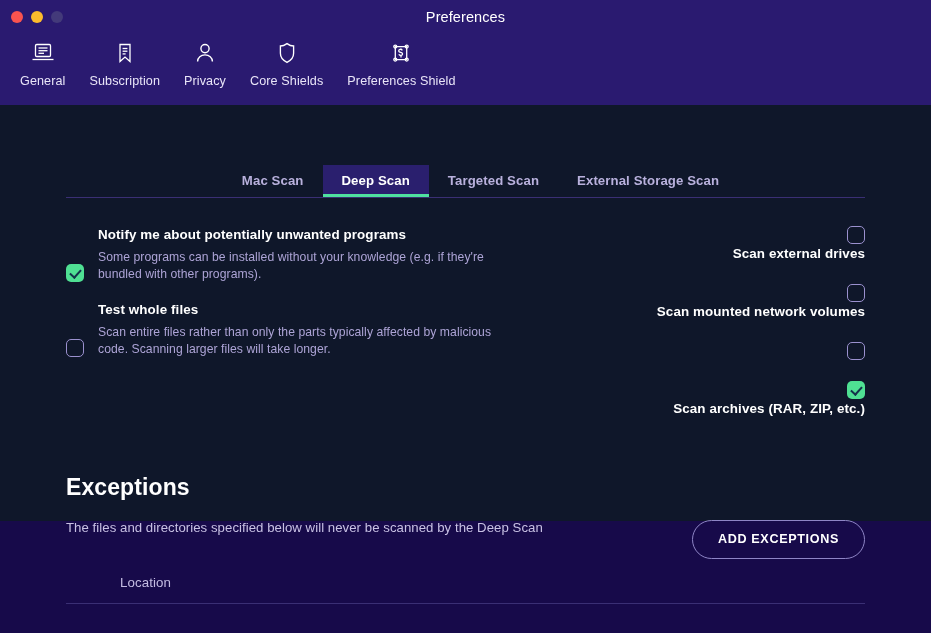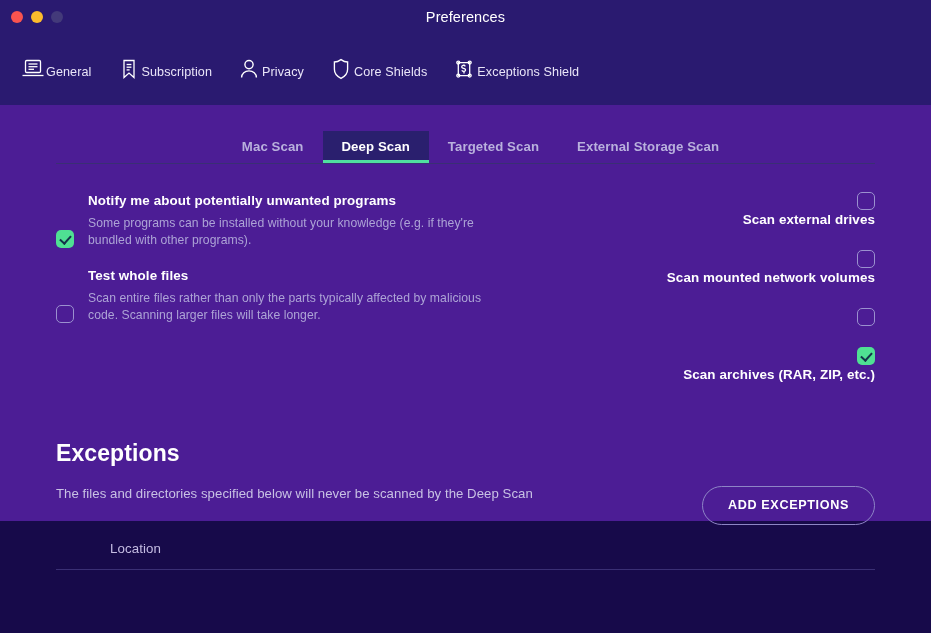--- a/index.html
+++ b/index.html
@@ -68,20 +68,21 @@
     height: 71px;
     display: flex;
     align-items: flex-start;
     padding-left: 8px;
     position: relative;
   }
 
   .toolbar-item {
     position: relative;
     display: flex;
+    flex-direction: column;
     align-items: center;
     justify-content: flex-start;
     padding: 5px 12px 0 12px;
     min-width: 56px;
     cursor: default;
     height: 71px;
     text-align: center;
   }
 
   .toolbar-icon {
@@ -118,22 +119,22 @@
     width: 45px;
     height: 4px;
     background: #4fe0a0;
     border-radius: 2px;
   }
 
   
   .content {
     position: relative;
     height: 416px;
-    background: #4c1d95;
-    padding: 4px;
+    background: #0f172a;
+    padding: 14px;
   }
 
   
   .subtabs-wrap {
     padding-top: 22px;
   }
 
   .subtabs {
     display: flex;
     justify-content: center;
@@ -149,20 +150,21 @@
     font-weight: 700;
     color: #b9b1dd;
     white-space: nowrap;
     cursor: default;
     letter-spacing: 0.1px;
   }
 
   .subtab.active {
     color: #ffffff;
     background: #2a1f6e;
+    margin-top: 24px;
   }
 
   .subtab .sub-underline { display: none; }
   .subtab.active .sub-underline {
     display: block;
     position: absolute;
     left: 0;
     right: 0;
     bottom: 0;
     height: 3px;
@@ -373,21 +375,21 @@
           <path d="M7.3 5.6h11.4v13H7.3z"></path>
           <circle cx="7.3" cy="5.6" r="1.5"></circle>
           <circle cx="18.7" cy="5.6" r="1.5"></circle>
           <circle cx="7.3" cy="18.6" r="1.5"></circle>
           <circle cx="18.7" cy="18.6" r="1.5"></circle>
           <path d="M14.4 9.4c-.5-.8-1.5-1.2-2.4-1-1.6.4-1.7 2.2-.2 2.7l1.6.5c1.6.5 1.5 2.4-.1 2.8-1 .2-2-.2-2.5-1.1"></path>
           <line x1="13" y1="7.4" x2="13" y2="9"></line>
           <line x1="13" y1="15" x2="13" y2="16.6"></line>
         </svg>
       </span>
-      <span class="toolbar-label">Exceptions Shield</span>
+      <span class="toolbar-label">Preferences Shield</span>
 
     </div>
 
 
   </div>
 
   <div class="content">
 
     <div class="subtabs-wrap">
       <div class="subtabs">

